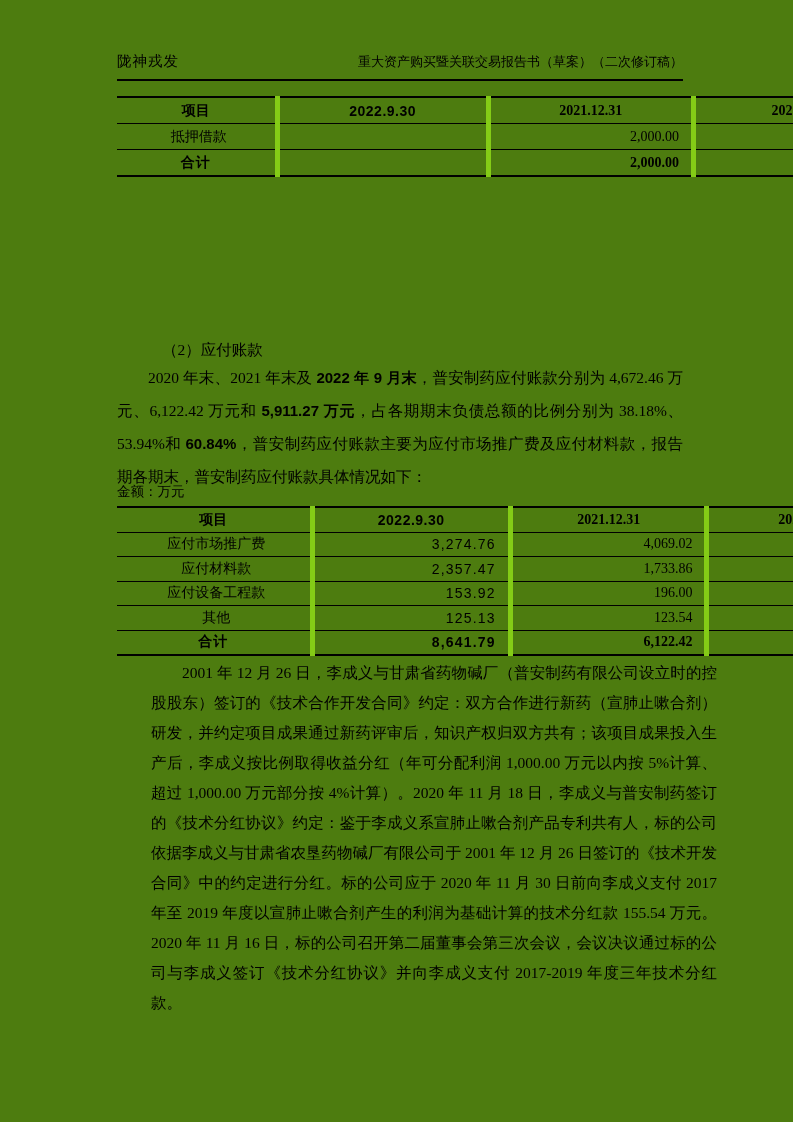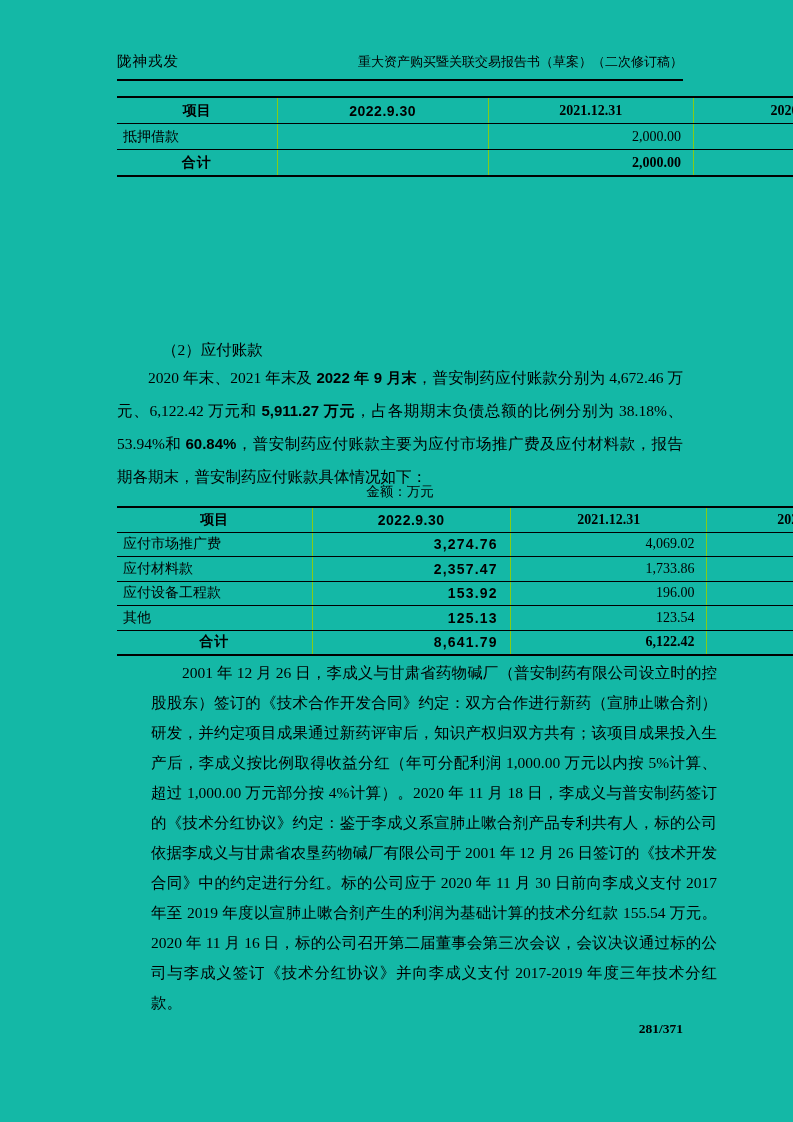--- a/index.html
+++ b/index.html
@@ -3,66 +3,66 @@
 <meta charset="utf-8">
 <style>
   html, body { margin: 0; padding: 0; background: #ffffff; }
   body {
     width: 793px; height: 1122px;
     font-family: "Liberation Serif", "DejaVu Serif", serif;
     color: #000;
     position: relative;
     overflow: hidden;
   }
-  .page { position: relative; width: 793px; height: 1122px; background: #14b8a6; }
+  .page { position: relative; width: 793px; height: 1122px; background: #4d7c0f; }
   .abs { position: absolute; left: 117px; width: 566px; }
 
   
   .hdr {
     top: 52px;
     display: flex; justify-content: space-between; align-items: baseline;
     border-bottom: 2px solid #000;
     padding-bottom: 8px;
   }
   .hdr-left  { font-size: 14.5px; letter-spacing: 1px; }
   .hdr-right { font-size: 13px; }
 
   
   table.tbl {
     border-collapse: collapse; table-layout: fixed; width: 100%;
     border-top: 2.5px solid #000; border-bottom: 2.5px solid #000;
     font-size: 14px;
   }
   .tbl th, .tbl td { border-bottom: 1px solid #000; padding: 0; overflow: hidden; white-space: nowrap; }
-  .tbl th + th, .tbl td + td { border-left: 1px solid #84cc16; margin-left: 39px; }
+  .tbl th + th, .tbl td + td { border-left: 5px solid #84cc16; margin-left: 39px; }
   .tbl th { font-weight: bold; text-align: center; }
   .t1 { top: 96px; }
   .t1 th, .t1 td { height: 25px; }
   .t2 { top: 506px; }
   .t2 th, .t2 td { height: 23.5px; }
-  td.lab { text-align: left; padding-left: 6px; }
+  td.lab { text-align: center; padding-left: 6px; }
   td.num { text-align: right; padding-right: 12px; }
   .hei { font-family: "Liberation Sans", "DejaVu Sans", sans-serif; }
   th.hei { letter-spacing: 0.5px; }
-  td.b22 { font-weight: bold; font-family: "Liberation Sans", "DejaVu Sans", sans-serif; letter-spacing: 1.2px; }
+  td.b22 { font-weight: normal; font-family: "Liberation Sans", "DejaVu Sans", sans-serif; letter-spacing: 1.2px; }
   tr.total td { font-weight: bold; }
   tr.total td.lab { text-align: center; padding-left: 0; letter-spacing: 1px; }
 
   
   .para {
     margin: 0; font-size: 15.5px; line-height: 33px;
     text-align: justify; text-indent: 2em;
   }
   .para b { font-weight: bold; }
   .p1 { top: 186px; }
   .p1 b { letter-spacing: 0.5px; }
   .subheading { top: 326px; margin: 14px; font-size: 15.5px; text-indent: 2em; }
   .p2 { top: 361px; }
   .p2 b { font-family: "Liberation Sans", "DejaVu Sans", sans-serif; font-size: 15px; }
-  .amount-note { top: 483px; text-align: center; font-size: 13.5px; padding-right: 2px; }
+  .amount-note { top: 483px; text-align: left; font-size: 13.5px; padding-right: 2px; }
   .p3 { top: 658px; line-height: 30px; margin-left: 34px; }
 
   
   .footer {
     top: 1021px; text-align: right; padding-right: 8px;
     font-size: 13.5px; font-weight: bold;
   }
 </style>
 </head>
 <body>
@@ -156,15 +156,14 @@
         <td class="lab">合计</td>
         <td class="num b22">8,641.79</td>
         <td class="num">6,122.42</td>
         <td class="num">4,672.46</td>
       </tr>
     </tbody>
   </table>
 
   <p class="abs para p3">2001 年 12 月 26 日，李成义与甘肃省药物碱厂（普安制药有限公司设立时的控股股东）签订的《技术合作开发合同》约定：双方合作进行新药（宣肺止嗽合剂）研发，并约定项目成果通过新药评审后，知识产权归双方共有；该项目成果投入生产后，李成义按比例取得收益分红（年可分配利润 1,000.00 万元以内按 5%计算、超过 1,000.00 万元部分按 4%计算）。2020 年 11 月 18 日，李成义与普安制药签订的《技术分红协议》约定：鉴于李成义系宣肺止嗽合剂产品专利共有人，标的公司依据李成义与甘肃省农垦药物碱厂有限公司于 2001 年 12 月 26 日签订的《技术开发合同》中的约定进行分红。标的公司应于 2020 年 11 月 30 日前向李成义支付 2017 年至 2019 年度以宣肺止嗽合剂产生的利润为基础计算的技术分红款 155.54 万元。2020 年 11 月 16 日，标的公司召开第二届董事会第三次会议，会议决议通过标的公司与李成义签订《技术分红协议》并向李成义支付 2017-2019 年度三年技术分红款。</p>
 
-  <div class="abs footer">281/371</div>
 
 </div>
 
 </body></html>

